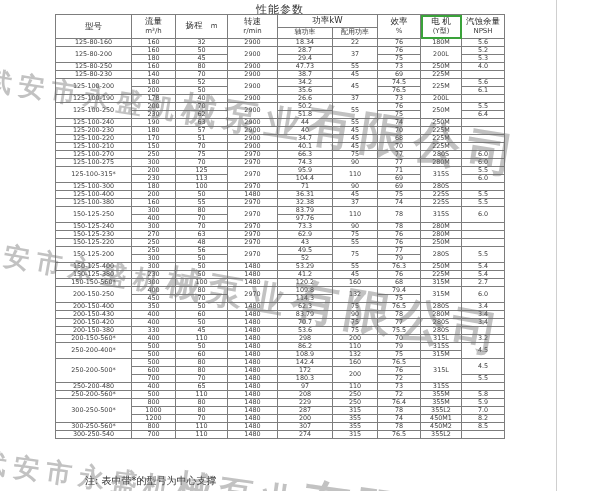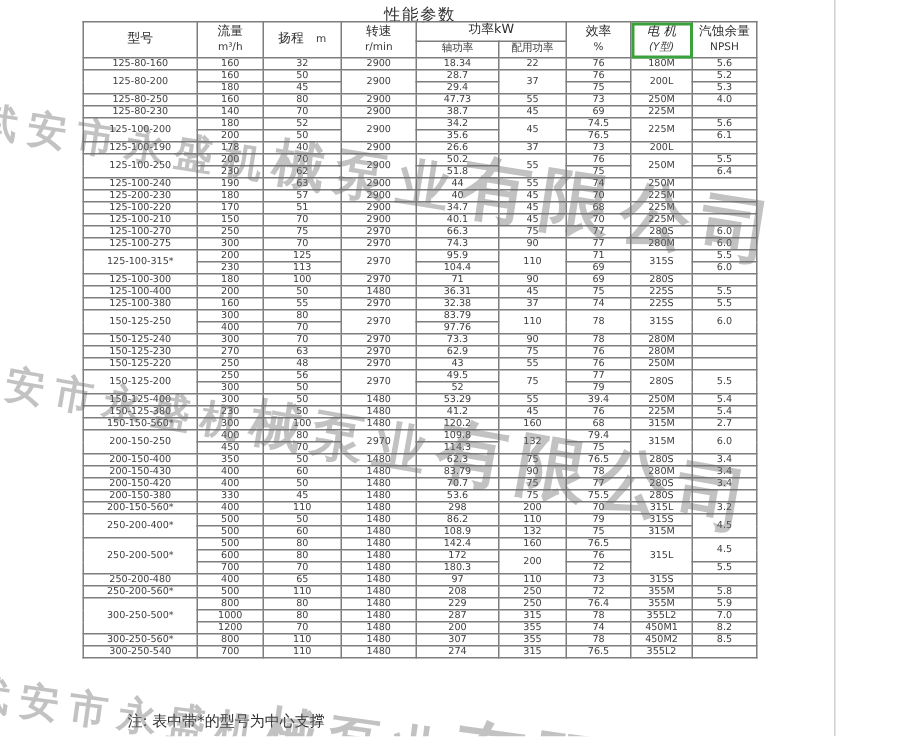--- a/index.html
+++ b/index.html
@@ -21,21 +21,21 @@
     border:1px solid #7d7d7d; padding:0; text-align:center; vertical-align:middle;
     overflow:hidden; white-space:nowrap;
   }
   table.spec thead th {
     font-size:8.5px; line-height:9.5px; font-weight:normal; color:#2e2e2e;
   }
   table.spec thead .sub { font-size:7px; color:#3a3a3a; }
   table.spec thead tr.h1 th { height:13px; }
   table.spec thead tr.h2 th { height:11px; }
   th.motor-h {
-    outline:2px solid #3aa23a; outline-offset:-2px;font-style:italic;
+    outline:2px solid #3aa23a; outline-offset:-2px;
   }
   table.spec tbody td {
     height:7.6px; font-size:6.4px; line-height:7px; color:#3d3d3d;
   }
   .note {
     position:absolute; top:474px; left:85px; font-size:10px; color:#2e2e2e;
   }
   .edge-line {
     position:absolute; left:556px; top:0; height:491px; width:0;
     border-left:1px solid #cfcfcf;
@@ -386,21 +386,21 @@
           <td>52</td>
           <td>79</td>
         </tr>
         <tr>
           <td>150-125-400</td>
           <td>300</td>
           <td>50</td>
           <td>1480</td>
           <td>53.29</td>
           <td>55</td>
-          <td>39.4</td>
+          <td>76.3</td>
           <td>250M</td>
           <td>5.4</td>
         </tr>
         <tr>
           <td>150-125-380</td>
           <td>230</td>
           <td>50</td>
           <td>1480</td>
           <td>41.2</td>
           <td>45</td>

